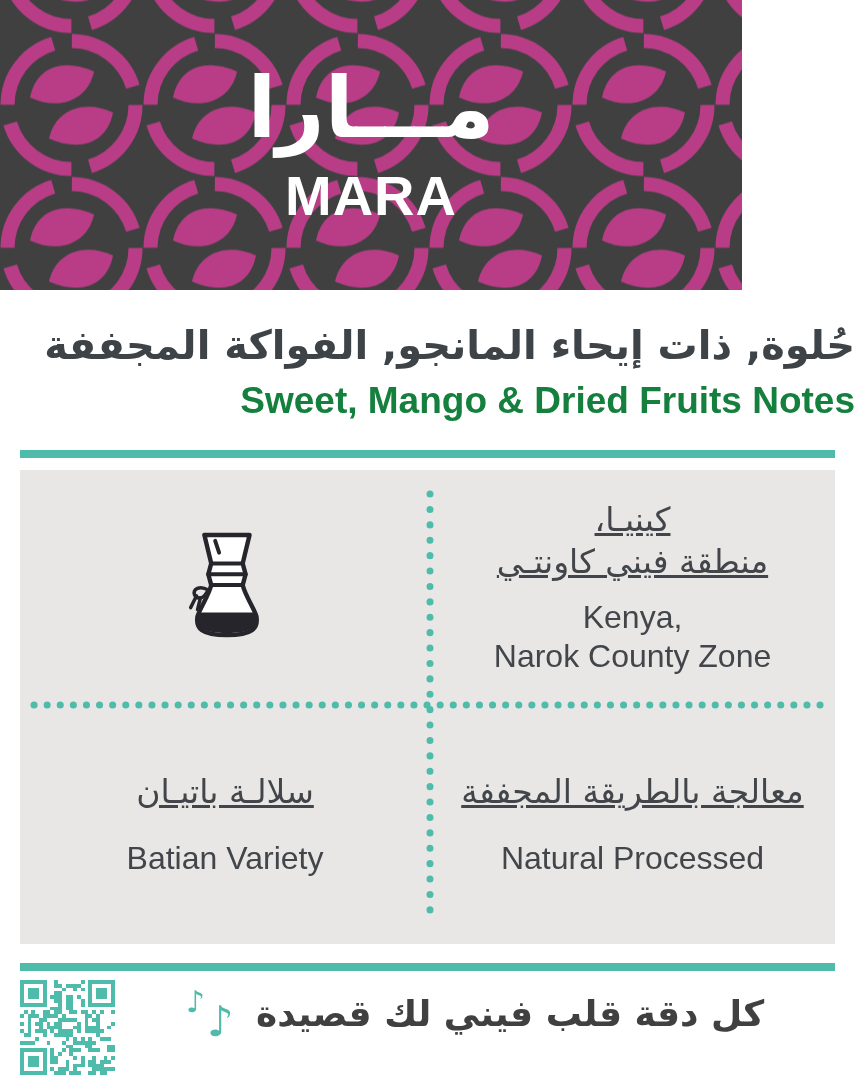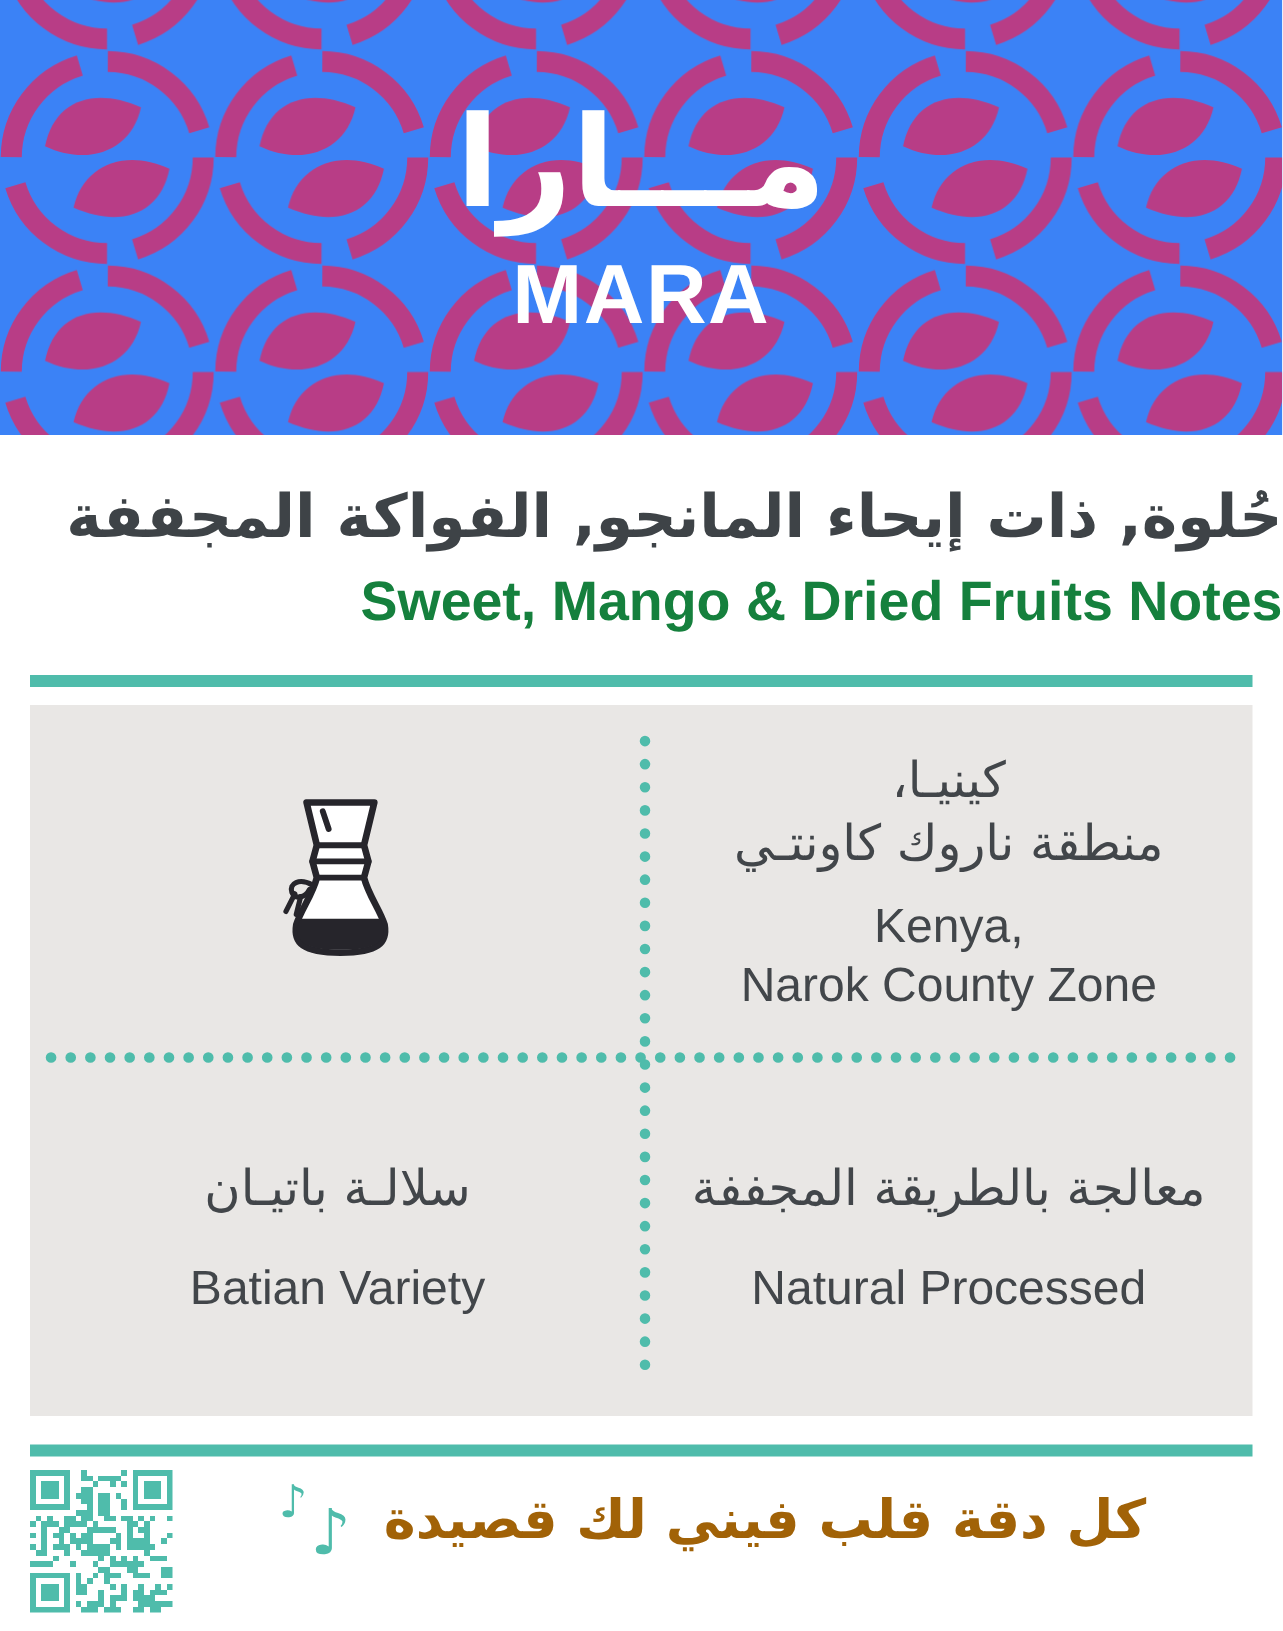--- a/index.html
+++ b/index.html
@@ -1,21 +1,21 @@
 <!DOCTYPE html>
 <html><head>
 <meta charset="utf-8">
 <style>
   * { margin:0; padding:0; box-sizing:border-box; }
   html,body { background:#ffffff; }
   .page { position:relative; width:855px; height:1087px; background:#fff;
           font-family:"Liberation Sans", sans-serif; overflow:hidden; }
 
   
-  .header { position:relative; width:855px; height:290px; background:#3b82f6; overflow:hidden; }
+  .header { position:relative; width:742px; height:290px; background:#404040; overflow:hidden; }
   .header .pattern { position:absolute; top:0; left:0; display:block; }
   .titles { position:absolute; inset:0; display:flex; flex-direction:column;
             align-items:center; justify-content:center; gap:18px; z-index:2; }
   .title-ar { font-family:"DejaVu Sans", sans-serif; direction:rtl; color:#fff;
               font-size:84px; font-weight:bold; line-height:1; }
   .title-en { color:#fff; font-size:56px; font-weight:bold; line-height:1; letter-spacing:1px; }
 
   
   .tagline { height:160px; display:flex; flex-direction:column; align-items:flex-end;
              justify-content:center; gap:14px; padding-top:4px; }
@@ -26,34 +26,34 @@
   .divider { height:8px; background:#4FBCAB; margin:0 20px; }
   .divider.bottom { margin-top:19px; }
 
   
   .panel { position:relative; margin:12px 20px 0; width:815px; height:474px; background:#E9E7E5; }
   .dots { position:absolute; top:0; left:0; z-index:1; }
   .cells { position:absolute; inset:0; z-index:2; display:grid;
            grid-template-columns:410px 405px; grid-template-rows:235px 239px; }
   .cell { display:flex; flex-direction:column; align-items:center; justify-content:center; text-align:center; }
   .cell .ar { font-family:"DejaVu Sans", sans-serif; direction:rtl; font-size:33px;
-              color:#42464A; line-height:1.3; }
+              color:#42464A; line-height:1.3;text-decoration:underline; }
   .cell .en { font-size:32px; color:#42464A; line-height:1.22;text-align:right; }
   .cell .en.first { margin-top:14px; }
   .cell.bl .en, .cell.br .en { margin-top:26px; }
 
   
   .footer { display:flex; align-items:flex-start; padding:9px 20px 0; }
   .qr { display:block; width:95px; height:95px; }
   .slogan { flex:1; display:flex; align-items:center; justify-content:center; margin-top:12px; }
   .note { color:#4FBCAB; font-family:"DejaVu Sans", sans-serif; line-height:1; }
   .note.n1 { font-size:30px; transform:translateY(-12px); }
   .note.n2 { font-size:42px; transform:translateY(8px); margin:0 22px 0 2px; }
   .slogan-text { font-family:"DejaVu Sans", sans-serif; direction:rtl; font-size:36px;
-                 font-weight:bold; color:#a16207; line-height:1.2; }
+                 font-weight:bold; color:#404040; line-height:1.2; }
 </style>
 </head>
 <body>
 
 <div class="page">
 
   <header class="header">
     <svg class="pattern" width="855" height="290" aria-hidden="true">
       <defs>
         <pattern id="ringpat" width="143" height="143" patternUnits="userSpaceOnUse" patternTransform="translate(0,33.5)">
@@ -99,21 +99,21 @@
           <g stroke="#26252B" stroke-width="3.5" fill="none" stroke-linecap="round">
             <path d="M38,61 C29,56 22,60 24,66 C26,71 33,70 36,64"></path>
             <path d="M26,67 L20,79"></path>
             <path d="M30,69 L27,81"></path>
           </g>
         </svg>
       </div>
 
       <div class="cell tr">
         <div class="ar">كينيـا،</div>
-        <div class="ar">منطقة ناروك كاونتـي</div>
+        <div class="ar">منطقة فيني كاونتـي</div>
         <div class="en first">Kenya,</div>
         <div class="en">Narok County Zone</div>
       </div>
 
       <div class="cell br">
         <div class="ar">سلالـة باتيـان</div>
         <div class="en">Batian Variety</div>
       </div>
 
       <div class="cell bl">

